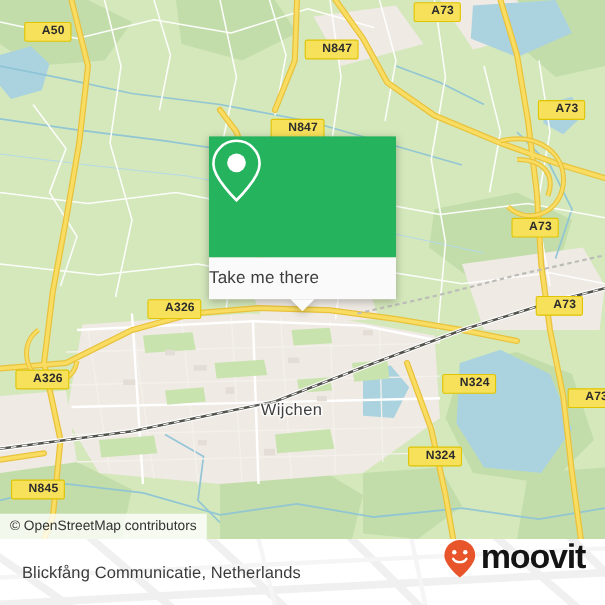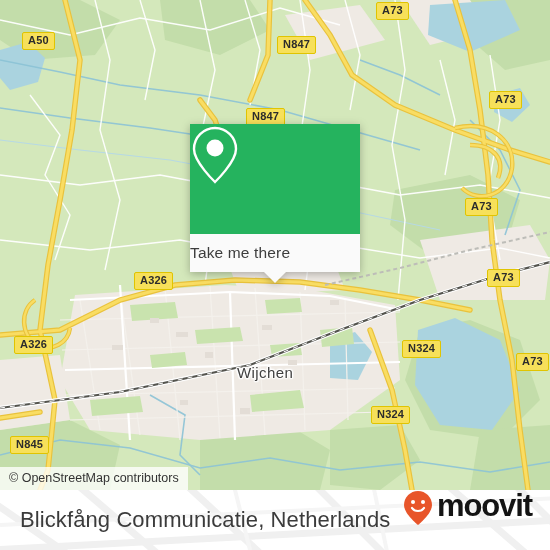--- a/index.html
+++ b/index.html
@@ -20,21 +20,21 @@
   
   .shield{
     position:absolute;
     background:#f7e05a;
     border:1.5px solid #e0c400;
     border-radius:2px;
     color:#2c2c2c;
     font-size:11px;
     font-weight:bold;
     letter-spacing:.2px;
-    padding:1px 5px 2px 5px;
+    padding:1px 5px 2px 15px;
     line-height:13px;
     white-space:nowrap;
     box-sizing:border-box;
   }
 
   
   .place-label{
     position:absolute;
     color:#404040;
     font-size:15px;
@@ -90,21 +90,21 @@
 
   
   .footer{
     position:absolute;left:0;top:490px;width:550px;height:60px;
     background:#ffffff;overflow:hidden;
   }
   .footer-watermark{position:absolute;left:0;top:-10px;opacity:1;}
   .footer-title{
     position:absolute;left:20px;top:0;height:60px;
     display:flex;align-items:center;
-    color:#3b3b3b;font-size:22px;letter-spacing:.1px;white-space:nowrap;
+    color:#3b3b3b;font-size:15px;letter-spacing:.1px;white-space:nowrap;
   }
   .brand{
     position:absolute;right:18px;top:0;height:60px;
     display:flex;align-items:flex-start;gap:4px;
   }
   .brand-name{
     color:#141414;font-size:31px;font-weight:bold;letter-spacing:-1.1px;
     line-height:31px;
   }
 </style>
@@ -259,21 +259,21 @@
         <rect x="205" y="352" width="8" height="6"></rect>
         <rect x="262" y="325" width="10" height="5"></rect>
         <rect x="288" y="360" width="9" height="5"></rect>
         <rect x="112" y="345" width="11" height="5"></rect>
         <rect x="330" y="300" width="9" height="5"></rect>
         <rect x="240" y="408" width="10" height="6"></rect>
         <rect x="180" y="400" width="8" height="5"></rect>
       </g>
     </svg>
 
-    <div class="shield" style="left:22px;top:32px;">A50</div>
+    <div class="shield" style="left:22px;top:20px;">A50</div>
     <div class="shield" style="left:277px;top:36px;">N847</div>
     <div class="shield" style="left:376px;top:2px;">A73</div>
     <div class="shield" style="left:489px;top:91px;">A73</div>
     <div class="shield" style="left:246px;top:108px;">N847</div>
     <div class="shield" style="left:465px;top:198px;">A73</div>
     <div class="shield" style="left:134px;top:272px;">A326</div>
     <div class="shield" style="left:14px;top:336px;">A326</div>
     <div class="shield" style="left:487px;top:269px;">A73</div>
     <div class="shield" style="left:402px;top:340px;">N324</div>
     <div class="shield" style="left:516px;top:353px;">A73</div>

